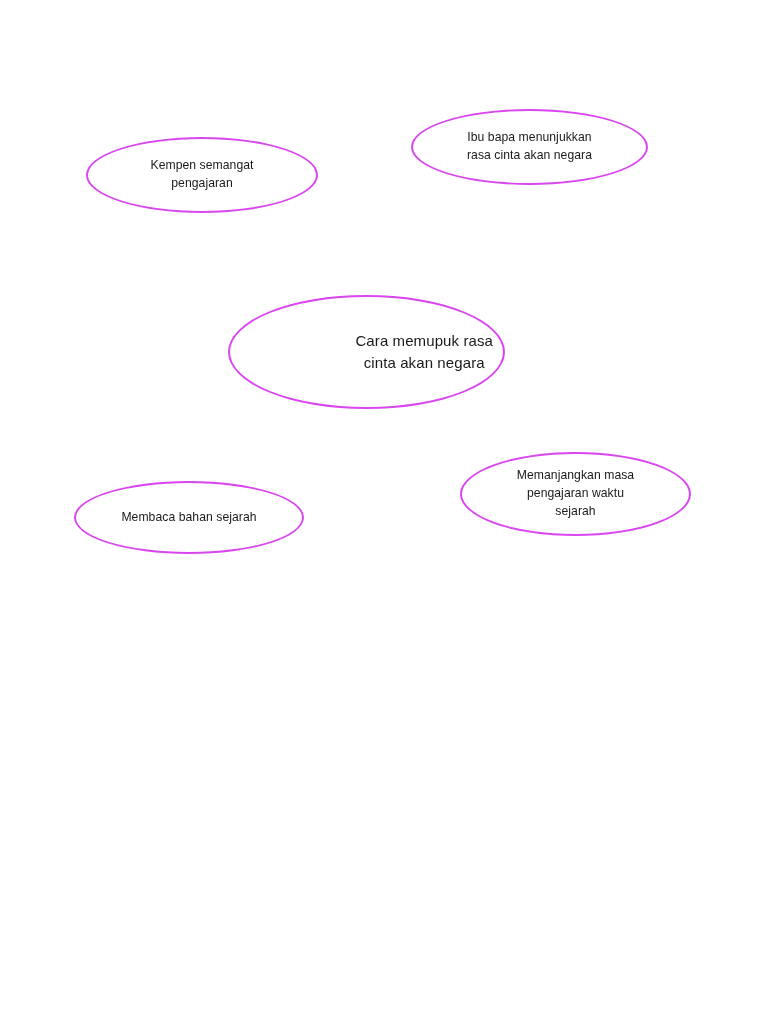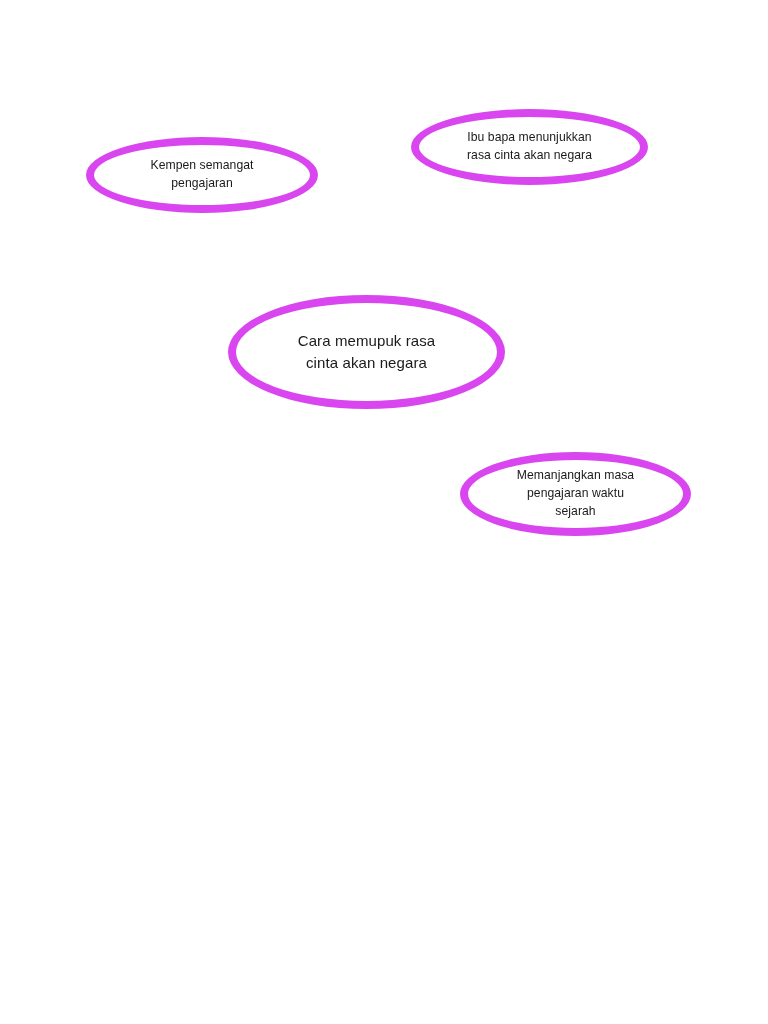--- a/index.html
+++ b/index.html
@@ -13,21 +13,21 @@
   #canvas {
     position: relative;
     width: 768px;
     height: 1024px;
     background: #ffffff;
     overflow: hidden;
   }
   .node {
     position: absolute;
     box-sizing: border-box;
-    border: 8px solid #d946ef;
+    border: 2px solid #d946ef;
     border-radius: 50%;
     display: flex;
     align-items: center;
     justify-content: center;
     background: transparent;
   }
   .node .label {
     text-align: center;
     color: #1a1a1a;
     line-height: 1.45;
@@ -52,25 +52,28 @@
     <span class="label">Kempen semangat
 pengajaran</span>
   </div>
 
   <div class="node node-small" style="left:411px; top:109px; width:237px; height:76px;">
     <span class="label">Ibu bapa menunjukkan
 rasa cinta akan negara</span>
   </div>
 
 
-  <div class="node node-center" style="left:228px; top:295px; width:277px; height:114px;">
+  <div class="node node-center" style="left:228px; top:295px; width:277px; height:114px;justify-content:flex-end;">
     <span class="label">Cara memupuk rasa
 cinta akan negara</span>
   </div>
 
   <div class="node node-small" style="left:460px; top:452px; width:231px; height:84px;justify-content:center;">
     <span class="label">Memanjangkan masa
 pengajaran waktu
 sejarah</span>
   </div>
 
+  <div class="node node-small" style="left:74px; top:481px; width:230px; height:73px;">
+    <span class="label">Membaca bahan sejarah</span>
+  </div>
 
 </div>
 
 </body></html>

